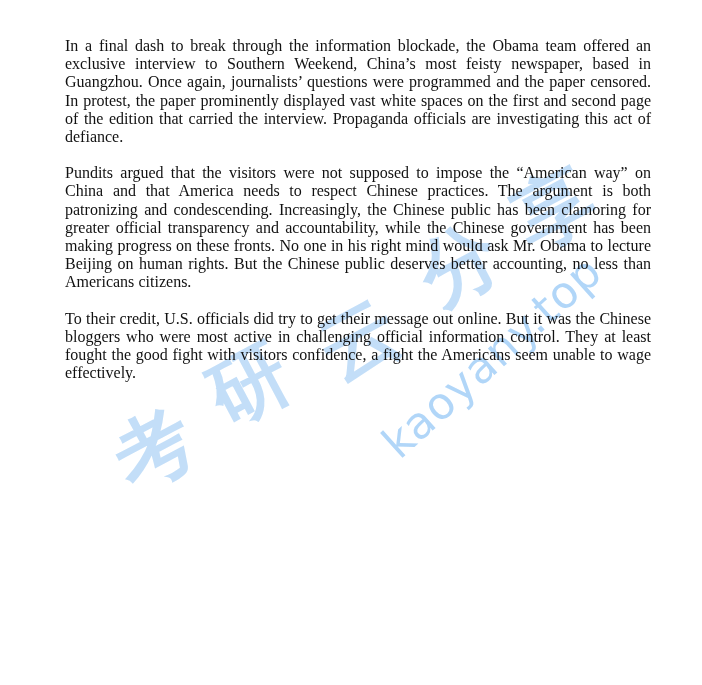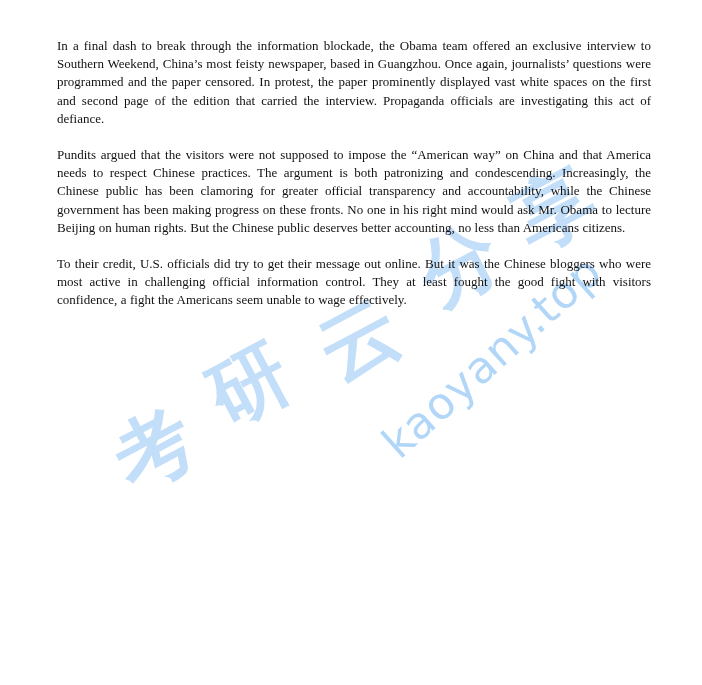--- a/index.html
+++ b/index.html
@@ -22,22 +22,22 @@
       height: 685px;
     }
     .content {
       position: absolute;
       left: 53px;
       top: 37px;
       width: 598px;
       z-index: 2;
     }
     .para {
-      margin: 0 0 18px 4px;
-      font-size: 13px;
+      margin: 0 0 18px 12px;
+      font-size: 16px;
       line-height: 18.2px;
       text-align: justify;
       text-align-last: left;
       letter-spacing: 0;
       word-spacing: 0.2px;
     }
     .heading {
       margin: 0;
       font-size: 12.2px;
       line-height: 18.2px;

